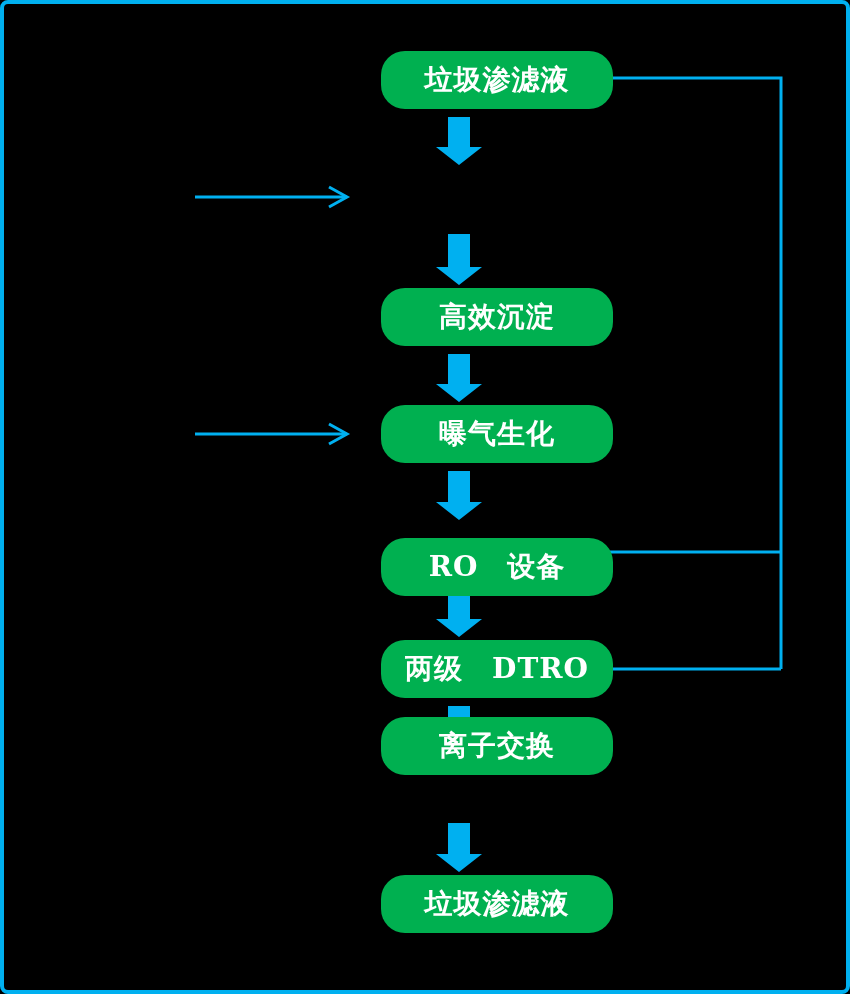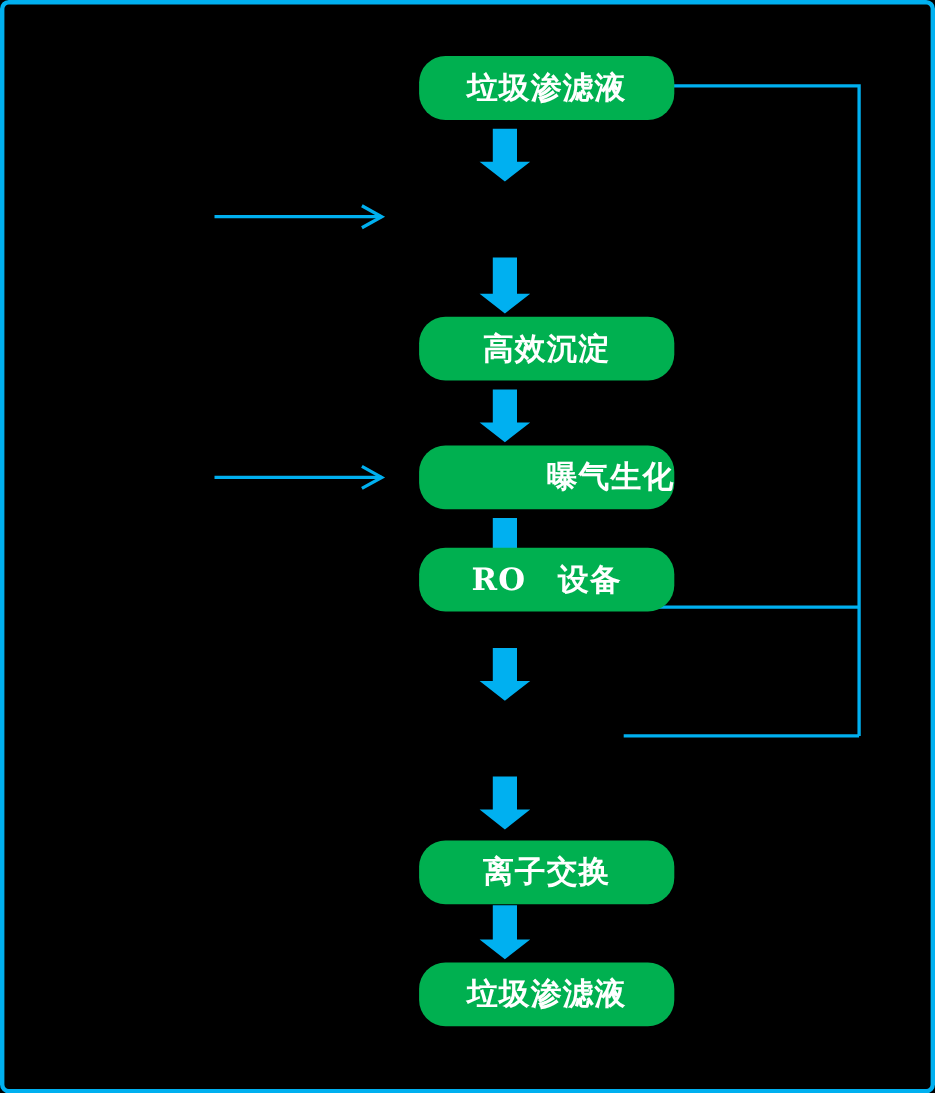--- a/index.html
+++ b/index.html
@@ -34,22 +34,22 @@
     left:349px;width:232px;height:58px;
     background:var(--node_fill,#00B050);
     border-radius:24px;
     display:flex;align-items:center;justify-content:center;
     color:var(--node_text,#fff);
     font-size:28px;font-weight:bold;
     letter-spacing:1px;
     white-space:pre;
     margin-left:32px;
   }
-  .n1{top:51px;}  .n2{top:168px;} .n3{top:288px;} .n4{top:405px;justify-content:flex-end;}
-  .n5{top:498px;} .n6{top:640px;} .n7{top:764px;} .n8{top:875px;}
+  .n1{top:51px;}  .n2{top:168px;} .n3{top:288px;} .n4{top:405px;}
+  .n5{top:538px;} .n6{top:640px;} .n7{top:717px;} .n8{top:875px;}
 </style>
 </head>
 <body>
 
 <div class="canvas">
 
   <svg class="wires" viewBox="0 0 850 994" aria-hidden="true">
 
     <polygon class="block-arrow" points="448,117 470,117 470,147 482,147 459,165 436,147 448,147"></polygon>
     <polygon class="block-arrow" points="448,234 470,234 470,267 482,267 459,285 436,267 448,267"></polygon>
@@ -75,20 +75,23 @@
   </div>
   <div class="flow-node n3">
     <span>高效沉淀</span>
   </div>
   <div class="flow-node n4">
     <span>曝气生化</span>
   </div>
   <div class="flow-node n5">
     <span>RO　设备</span>
   </div>
+  <div class="flow-node n6">
+    <span>两级　DTRO</span>
+  </div>
   <div class="flow-node n7">
     <span>离子交换</span>
   </div>
   <div class="flow-node n8">
     <span>垃圾渗滤液</span>
   </div>
 
   <div class="frame"></div>
 </div>
 

